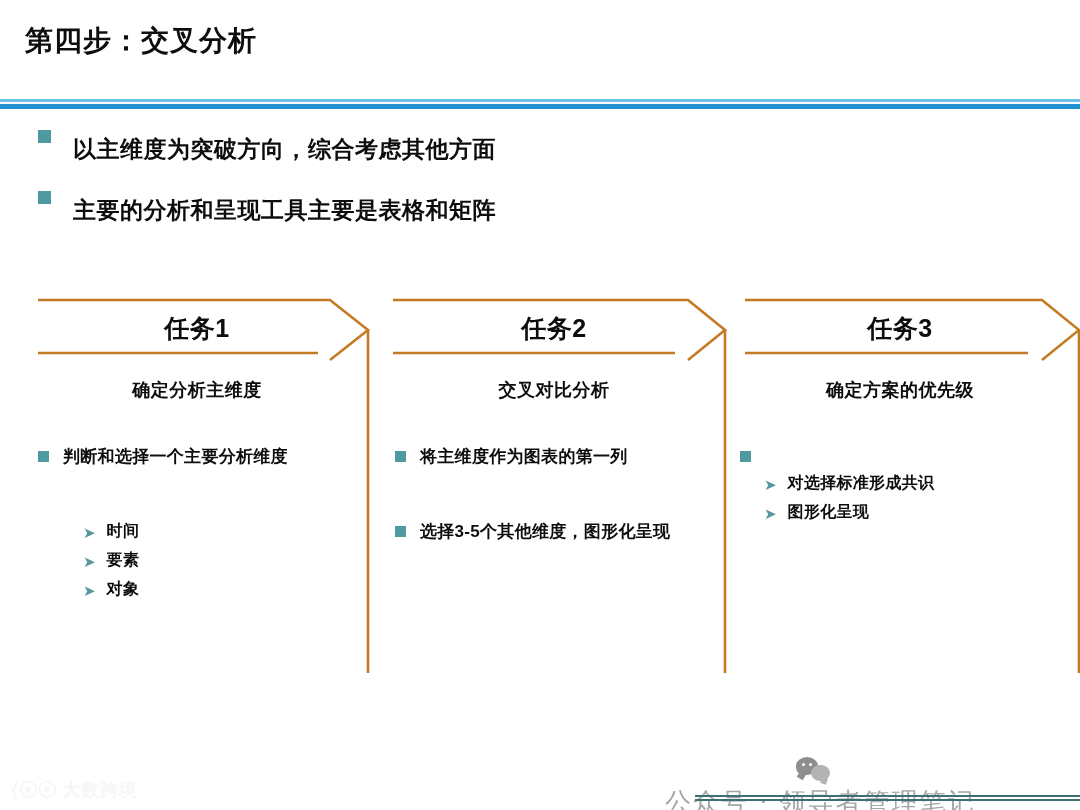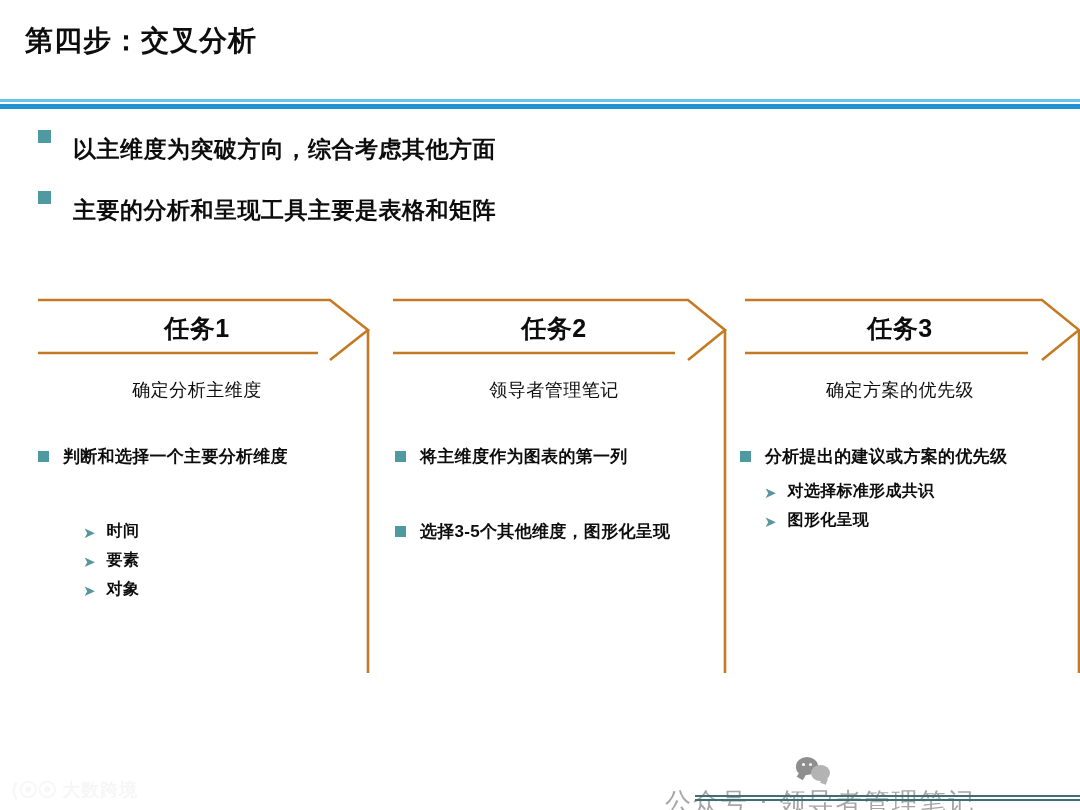--- a/index.html
+++ b/index.html
@@ -106,21 +106,21 @@
     font-weight: bold;
     color: #0d0d0d;
     letter-spacing: 0.5px;
   }
   .col-sub {
     position: absolute;
     top: 93px;
     left: 0;
     width: 100%;
     font-size: 18px;
-    font-weight: normal;
+    font-weight: bold;
     color: #0d0d0d;
     letter-spacing: 0.5px;
   }
 
   .col-body {
     position: absolute;
     top: 160px;
     left: 0;
     width: 100%;
     text-align: right;
@@ -325,41 +325,40 @@
           <div class="subitem">
             <span class="arrow">➤</span>
             <span class="subitem-text">对象</span>
           </div>
         </div>
       </div>
     </div>
 
     <div class="col col-2">
       <div class="col-title">任务2</div>
-      <div class="col-sub">领导者管理笔记</div>
+      <div class="col-sub">交叉对比分析</div>
       <div class="col-body">
         <div class="item">
           <span class="sq2"></span>
           <span class="item-text">将主维度作为图表的第一列</span>
         </div>
         <div class="gap-lg"></div>
         <div class="item">
           <span class="sq2"></span>
           <span class="item-text">选择3-5个其他维度，图形化呈现</span>
         </div>
       </div>
     </div>
 
     <div class="col col-3">
       <div class="col-title">任务3</div>
       <div class="col-sub">确定方案的优先级</div>
       <div class="col-body">
         <div class="item">
           <span class="sq2"></span>
-          <span class="item-text">分析提出的建议或方案的优先级</span>
         </div>
         <div class="indent-3">
           <div class="subitem">
             <span class="arrow">➤</span>
             <span class="subitem-text">对选择标准形成共识</span>
           </div>
           <div class="subitem">
             <span class="arrow">➤</span>
             <span class="subitem-text">图形化呈现</span>
           </div>

